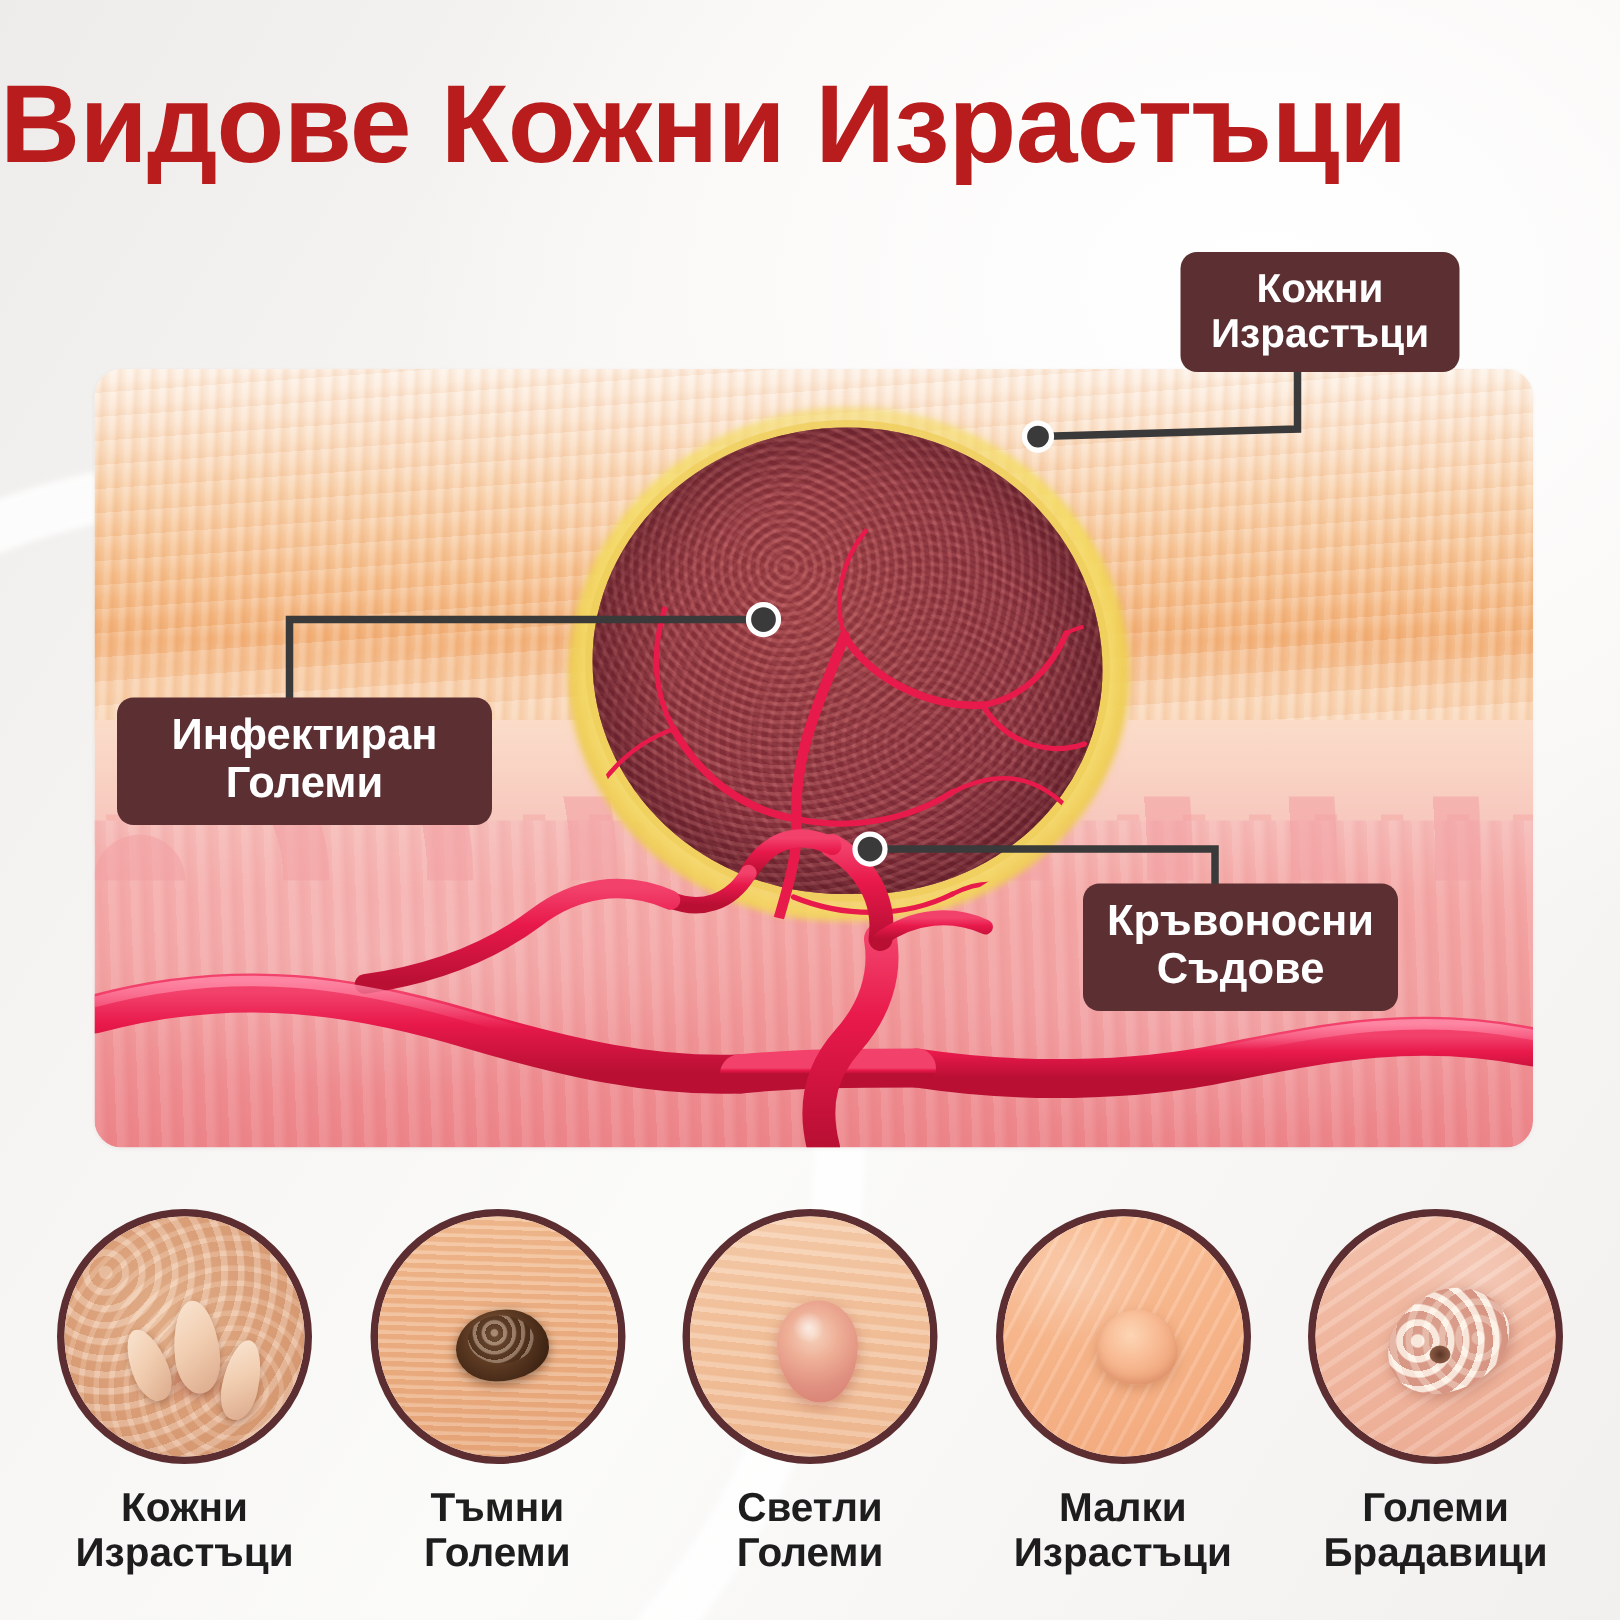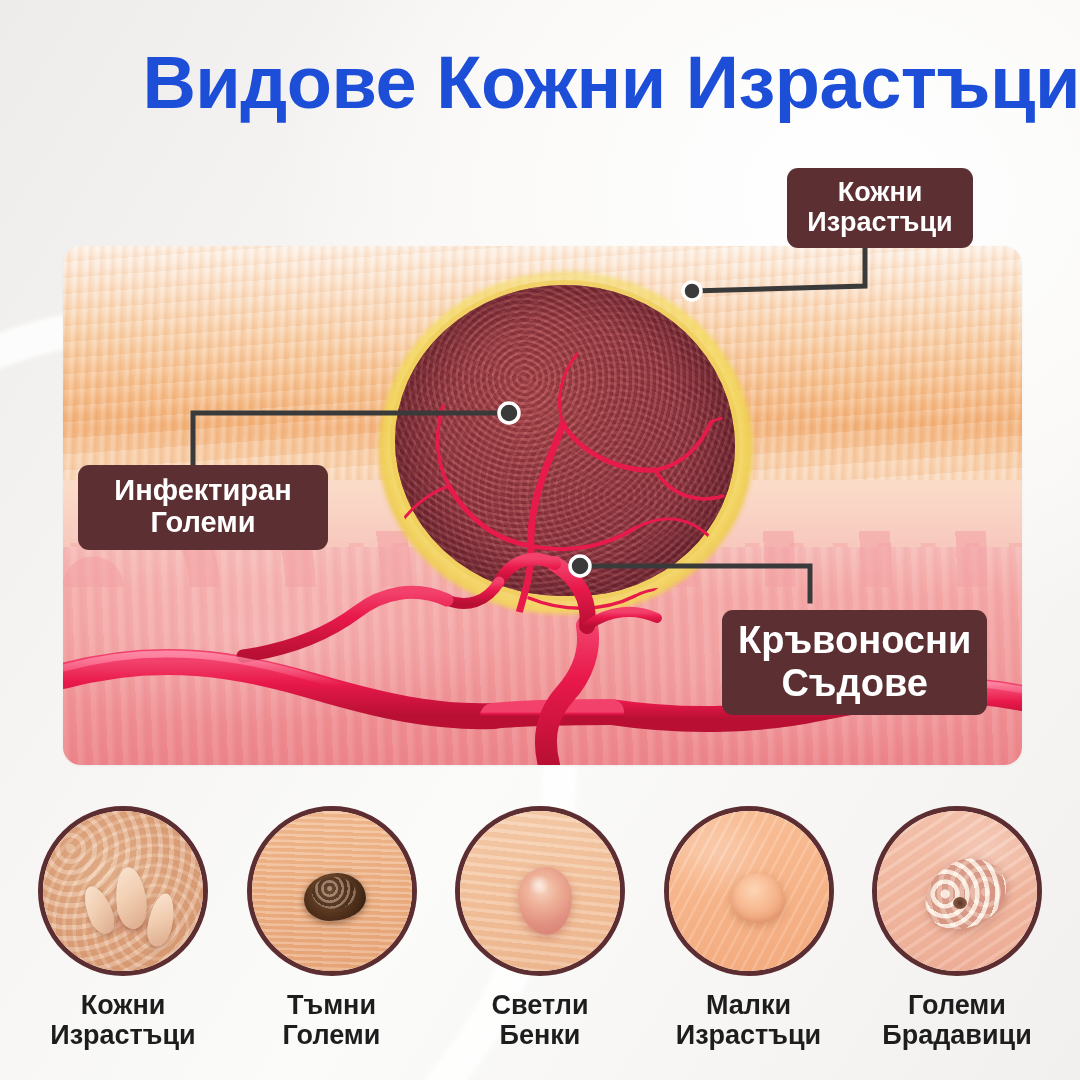--- a/index.html
+++ b/index.html
@@ -56,25 +56,25 @@
     border-color: #ffffff #ffffff transparent transparent;
     transform: rotate(24deg);
     filter: blur(2px);
     opacity: .85;
   }
 
   
   #page-title {
     position: absolute;
     top: 44px; left: 0; width: 1080px;
-    text-align: right;
+    text-align: left;
     font-size: 74px;
     font-weight: 700;
     letter-spacing: -0.5px;
-    color: #1d4ed8;
+    color: #b91c1c;
     line-height: 1.05;
     white-space: nowrap;
     z-index: 6;
   }
 
   
   #illustration {
     position: absolute;
     left: 63px; top: 246px;
     width: 959px; height: 519px;
@@ -215,21 +215,21 @@
     border-radius: 11px;
     font-weight: 700;
     text-align: center;
     line-height: 1.12;
     padding: 9px 16px 11px;
     z-index: 8;
     white-space: pre-line;
   }
   #callout-growths { left: 787px; top: 168px; font-size: 27px; min-width: 186px; }
   #callout-epithelium { left: 78px; top: 465px; font-size: 29px; min-width: 250px; }
-  #callout-vessels { left: 722px; top: 610px; font-size: 38px; min-width: 190px; }
+  #callout-vessels { left: 722px; top: 589px; font-size: 29px; min-width: 190px; }
 
   .leader-svg {
     position: absolute; inset: 0;
     z-index: 7;
     pointer-events: none;
   }
 
   
   #thumb-strip {
     position: absolute;
@@ -518,21 +518,21 @@
     <div class="thumb-caption">Тъмни
 Големи</div>
   </div>
 
   <div class="thumb-item">
     <div class="thumb-circle">
       <div class="skin-base sk-light"></div>
       <div class="mole-light"></div>
     </div>
     <div class="thumb-caption">Светли
-Бенки</div>
+Големи</div>
   </div>
 
   <div class="thumb-item">
     <div class="thumb-circle">
       <div class="skin-base sk-smallwart"></div>
       <div class="wart-small"></div>
     </div>
     <div class="thumb-caption">Малки
 Израстъци</div>
   </div>

